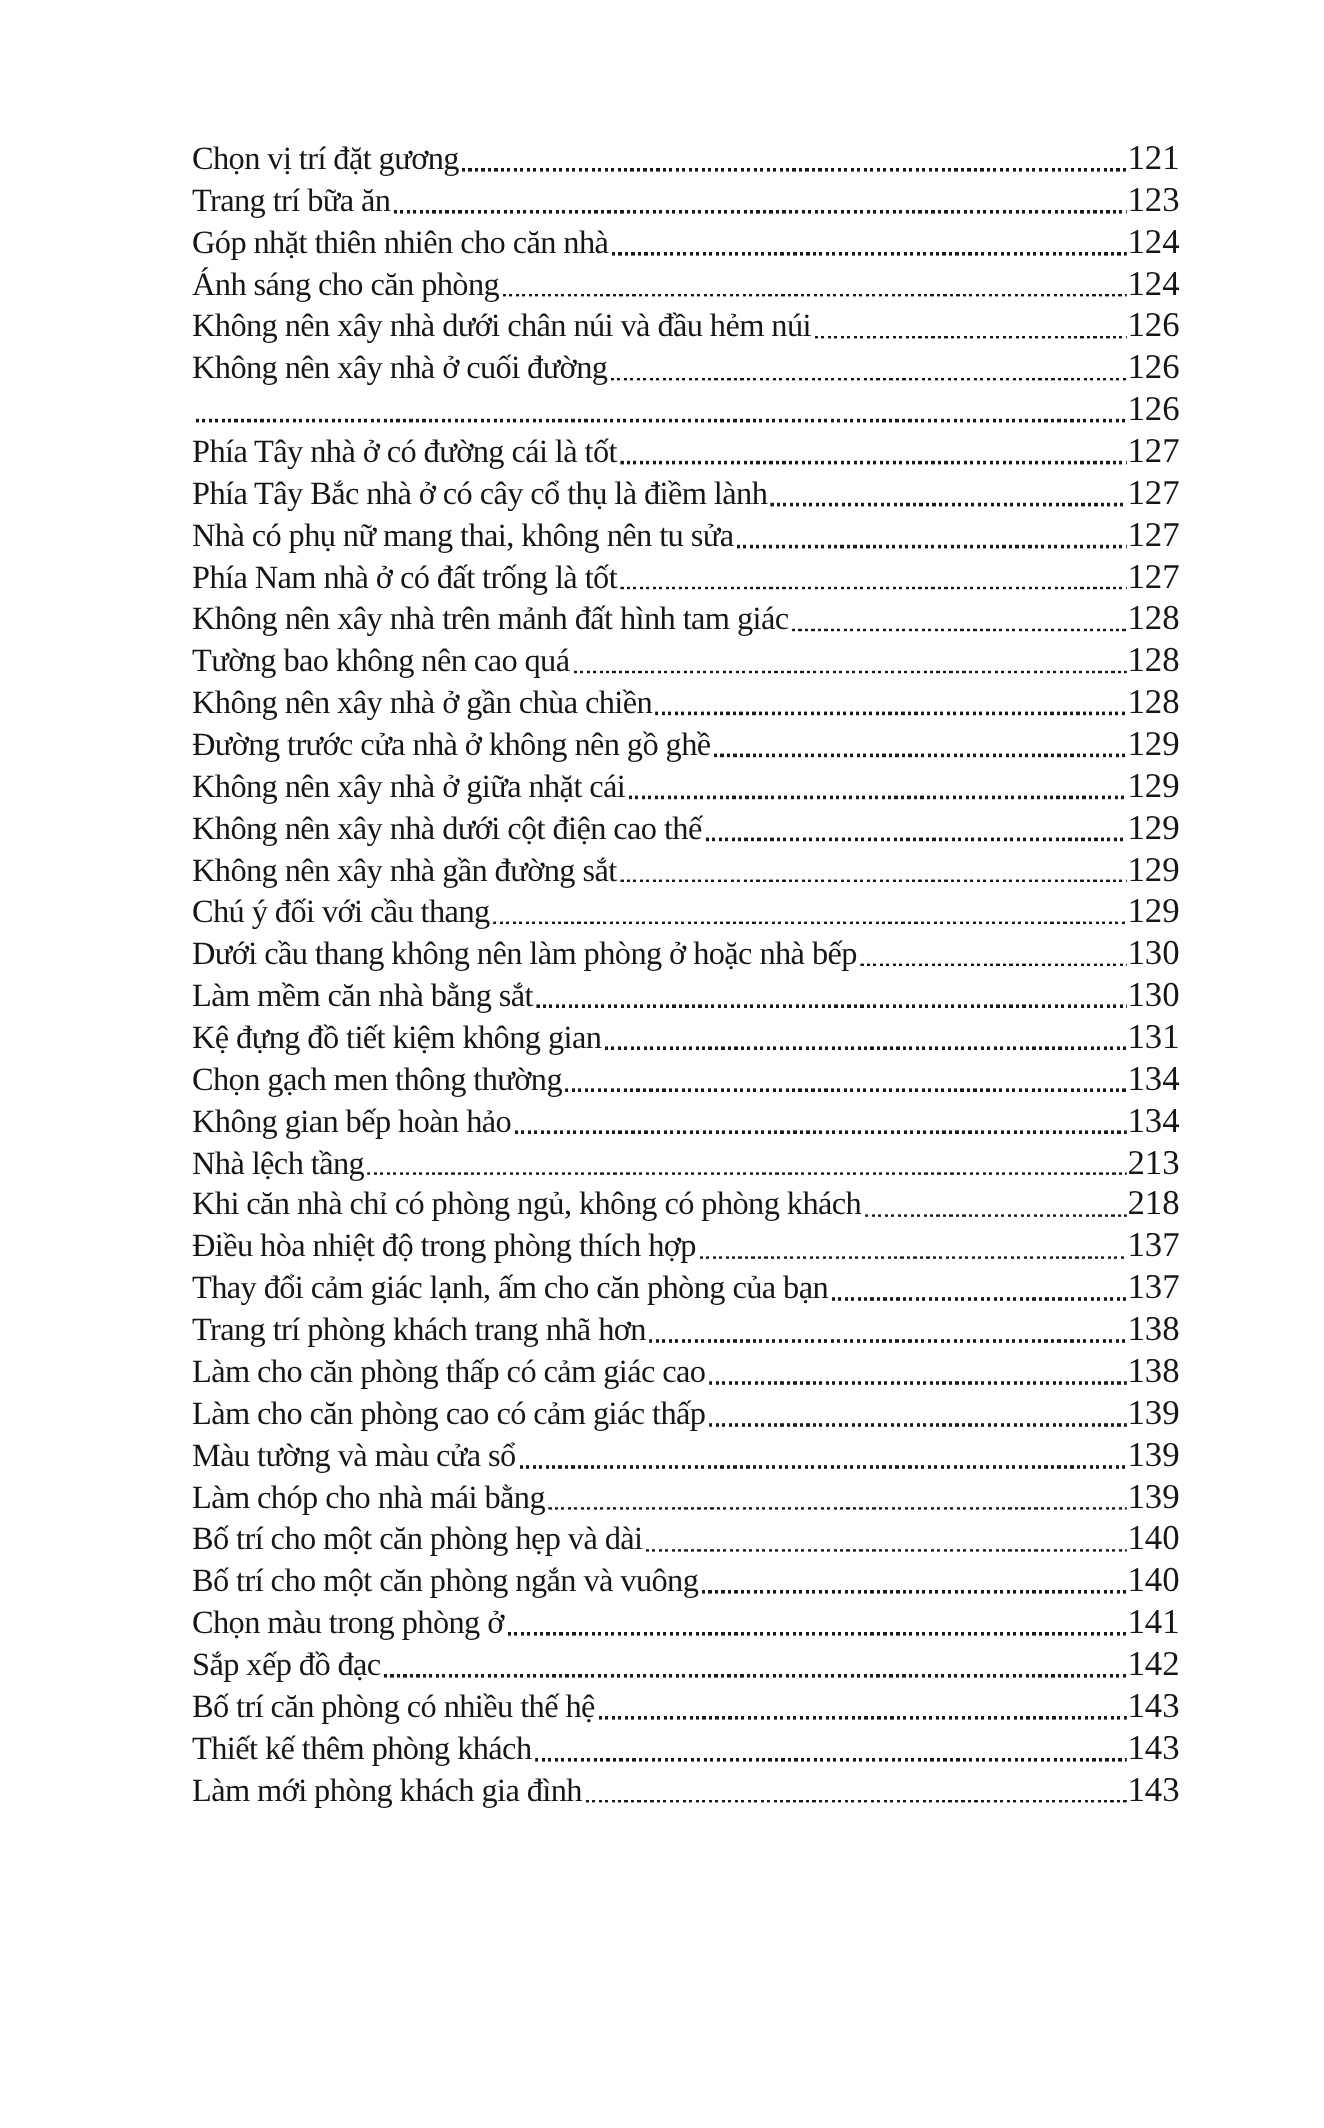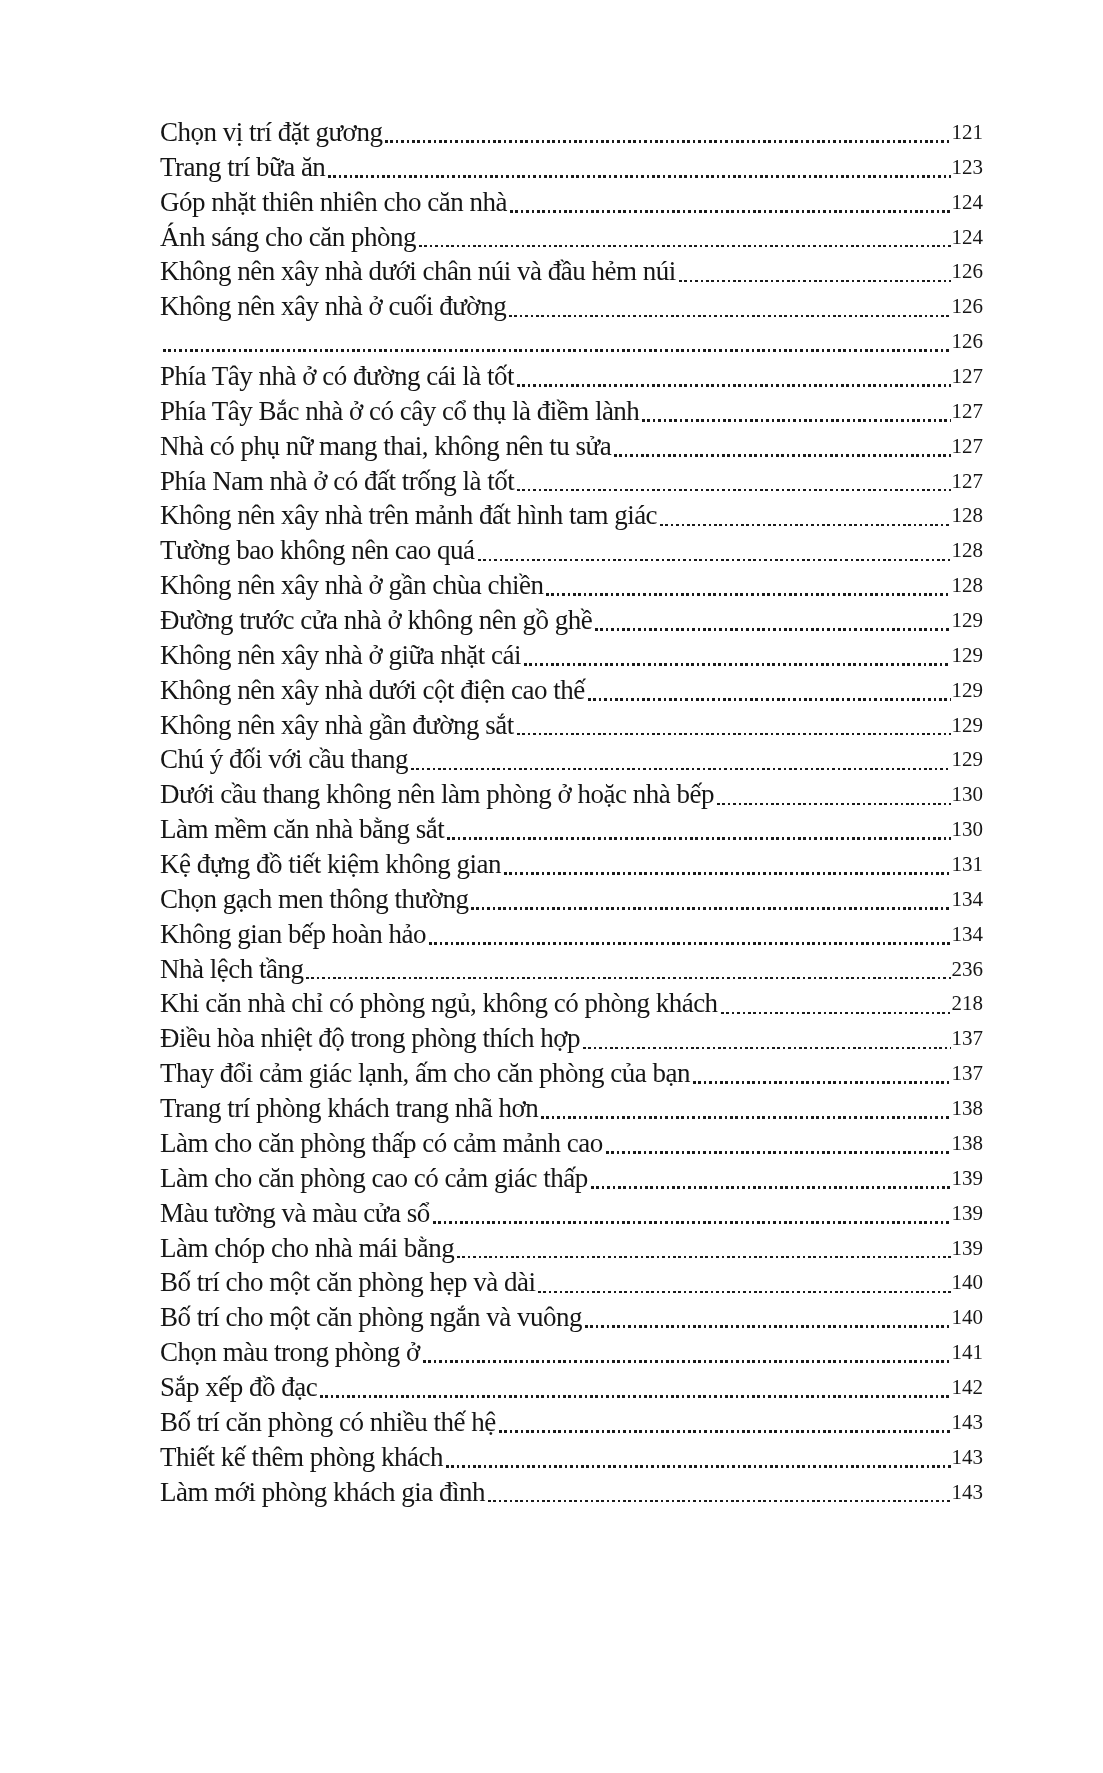--- a/index.html
+++ b/index.html
@@ -55,21 +55,21 @@
     bottom: 7px;
     height: 2.6px;
     background-image: repeating-linear-gradient(
       to right,
       #1a1a1a 0px, #1a1a1a 2.6px,
       transparent 2.6px, transparent 5.4px
     );
   }
   .pagenum {
     white-space: nowrap;
-    font-size: 21px;
+    font-size: 29px;
     flex: 0 0 auto;
   }
   .folio {
     position: absolute;
     left: 119px;
     top: 1618px;
     font-size: 31px;
     line-height: 36px;
   }
 </style>
@@ -218,21 +218,21 @@
 
   <div class="row">
     <span class="title">Không gian bếp hoàn hảo</span>
     <span class="leader"></span>
     <span class="pagenum">134</span>
   </div>
 
   <div class="row">
     <span class="title">Nhà lệch tầng</span>
     <span class="leader"></span>
-    <span class="pagenum">236</span>
+    <span class="pagenum">213</span>
   </div>
 
   <div class="row">
     <span class="title">Khi căn nhà chỉ có phòng ngủ, không có phòng khách</span>
     <span class="leader"></span>
     <span class="pagenum">218</span>
   </div>
 
   <div class="row">
     <span class="title">Điều hòa nhiệt độ trong phòng thích hợp</span>
@@ -246,21 +246,21 @@
     <span class="pagenum">137</span>
   </div>
 
   <div class="row">
     <span class="title">Trang trí phòng khách trang nhã hơn</span>
     <span class="leader"></span>
     <span class="pagenum">138</span>
   </div>
 
   <div class="row">
-    <span class="title">Làm cho căn phòng thấp có cảm mảnh cao</span>
+    <span class="title">Làm cho căn phòng thấp có cảm giác cao</span>
     <span class="leader"></span>
     <span class="pagenum">138</span>
   </div>
 
   <div class="row">
     <span class="title">Làm cho căn phòng cao có cảm giác thấp</span>
     <span class="leader"></span>
     <span class="pagenum">139</span>
   </div>
 

